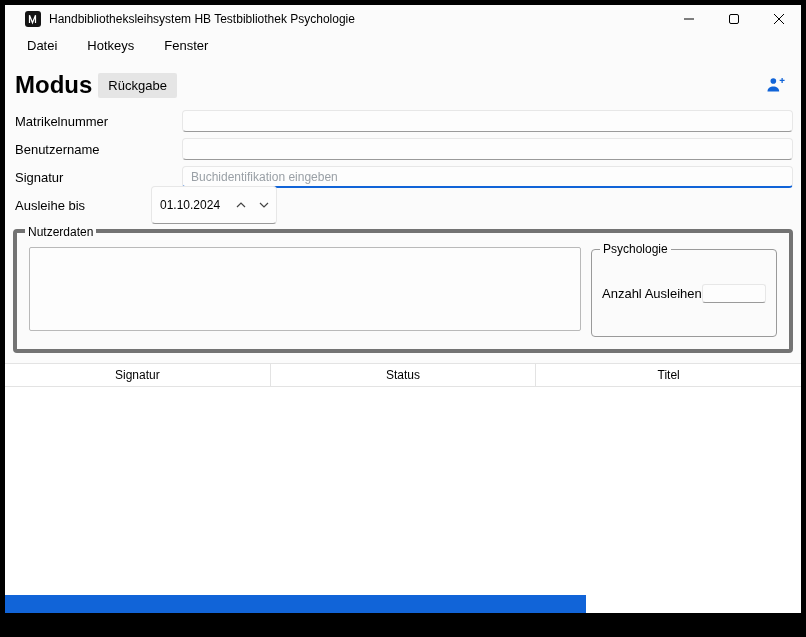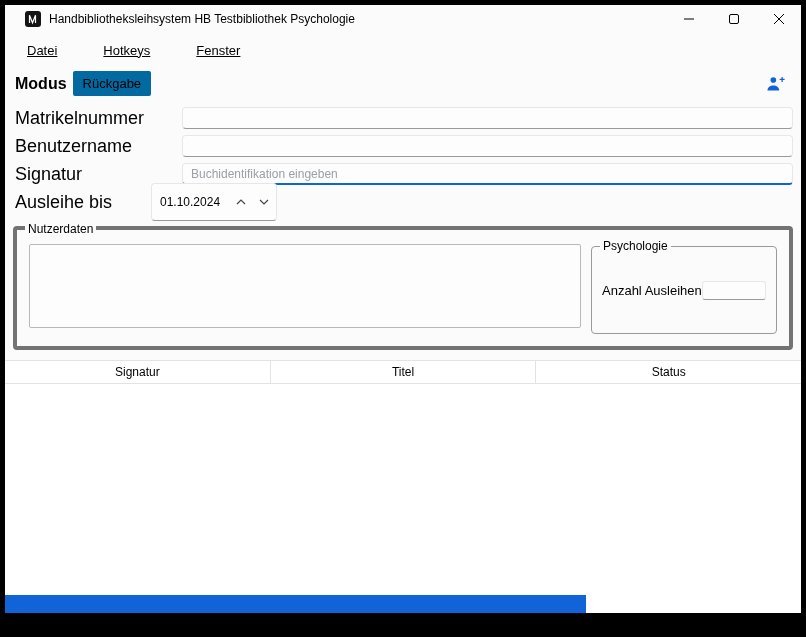--- a/index.html
+++ b/index.html
@@ -33,59 +33,58 @@
   .winbtn {
     width: 45px; height: 100%;
     border: none; background: transparent;
     display: flex; align-items: center; justify-content: center;
     cursor: default;
   }
   
   .menubar {
     height: 34px;
     display: flex;
-    align-items: center;
+    align-items: flex-start;
     padding-left: 10px;
-    gap: 22px;
-    flex: 0 0 auto;
-    text-decoration: underline;
+    gap: 6px;
+    flex: 0 0 auto;
   }
   .menu-item {
     font-size: 13px;
     color: #000;
     padding: 5px 12px;
     border-radius: 4px;
   }
   
   .mode-row {
     display: flex;
     align-items: center;
     padding: 4px 16px 6px 10px;
     flex: 0 0 auto;
   }
-  .mode-label { font-size: 16px; font-weight: bold; color: #000; }
+  .mode-label { font-size: 24px; font-weight: bold; color: #000; }
   .mode-btn {
     margin-left: 6px;
-    background: #0369a1;
+    background: #e5e5e5;
     color: #000;
     border: none;
     font-size: 13px;
     padding: 5px 10px;
     border-radius: 2px;
     font-family: inherit;
   }
   .adduser { margin-left: auto; display: flex; align-items: center; }
   
   .form { padding: 2px 8px 0 6px; flex: 0 0 auto; }
   .form-row {
     display: flex;
     align-items: center;
     height: 28px;
   }
-  .form-label { width: 140px; font-size: 18px; color: #000; flex: 0 0 auto; padding-left: 4px; }
+  .form-label { width: 140px; font-size: 13px; color: #000; flex: 0 0 auto; padding-left: 4px; }
   .text-input {
     flex: 1;
     height: 22px;
     background: #fdfdfd;
     border: 1px solid #e7e7e7;
     border-bottom: 1px solid #9a9a9a;
     border-radius: 4px;
     font-size: 12px;
     padding: 0 8px;
     font-family: inherit;
@@ -314,22 +313,22 @@
           <span class="anzahl-label">Anzahl Ausleihen</span>
           <input class="anzahl-input" type="text" value="" style="">
         </div>
       </div>
     </div>
   </div>
 
   <div class="table">
     <div class="table-header">
       <div class="th">Signatur</div>
+      <div class="th">Status</div>
       <div class="th">Titel</div>
-      <div class="th">Status</div>
     </div>
     <div class="table-body"></div>
   </div>
 
   <div class="progress">
     <div class="progress-fill" style="width: 73%;"></div>
   </div>
 
 </div>
 

